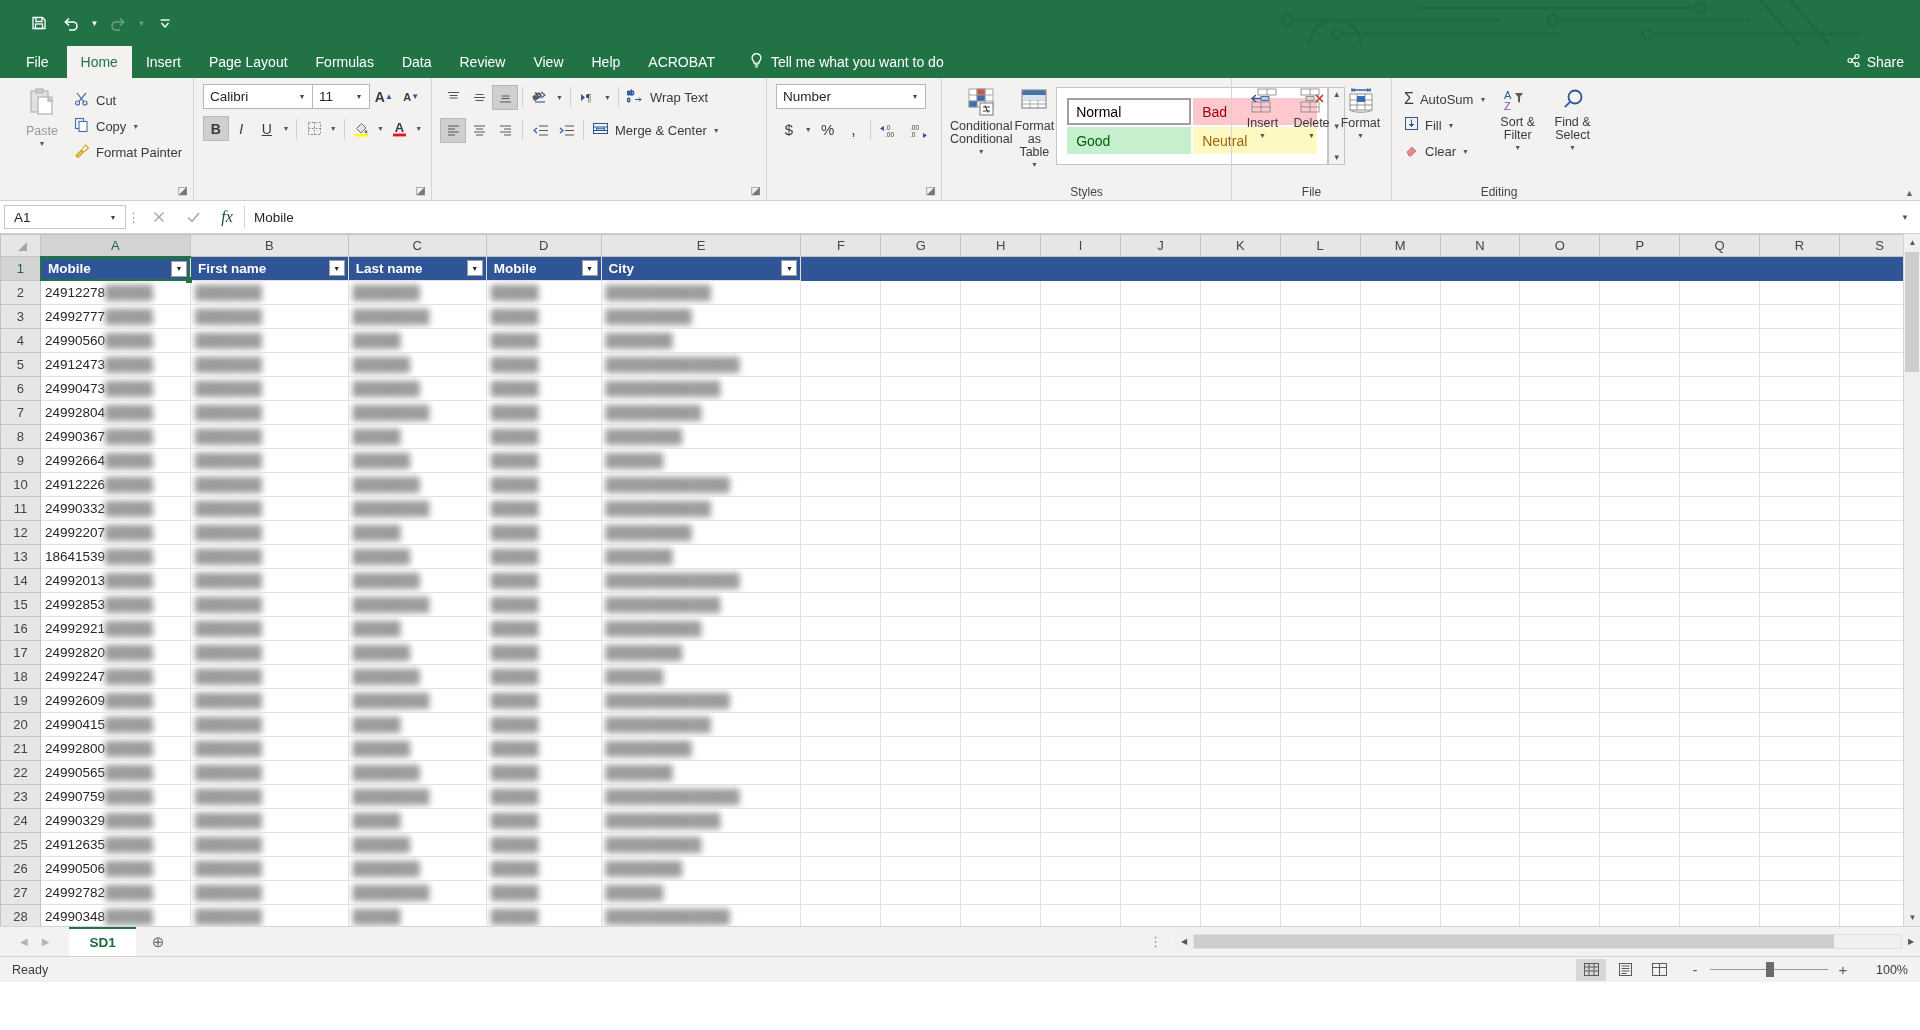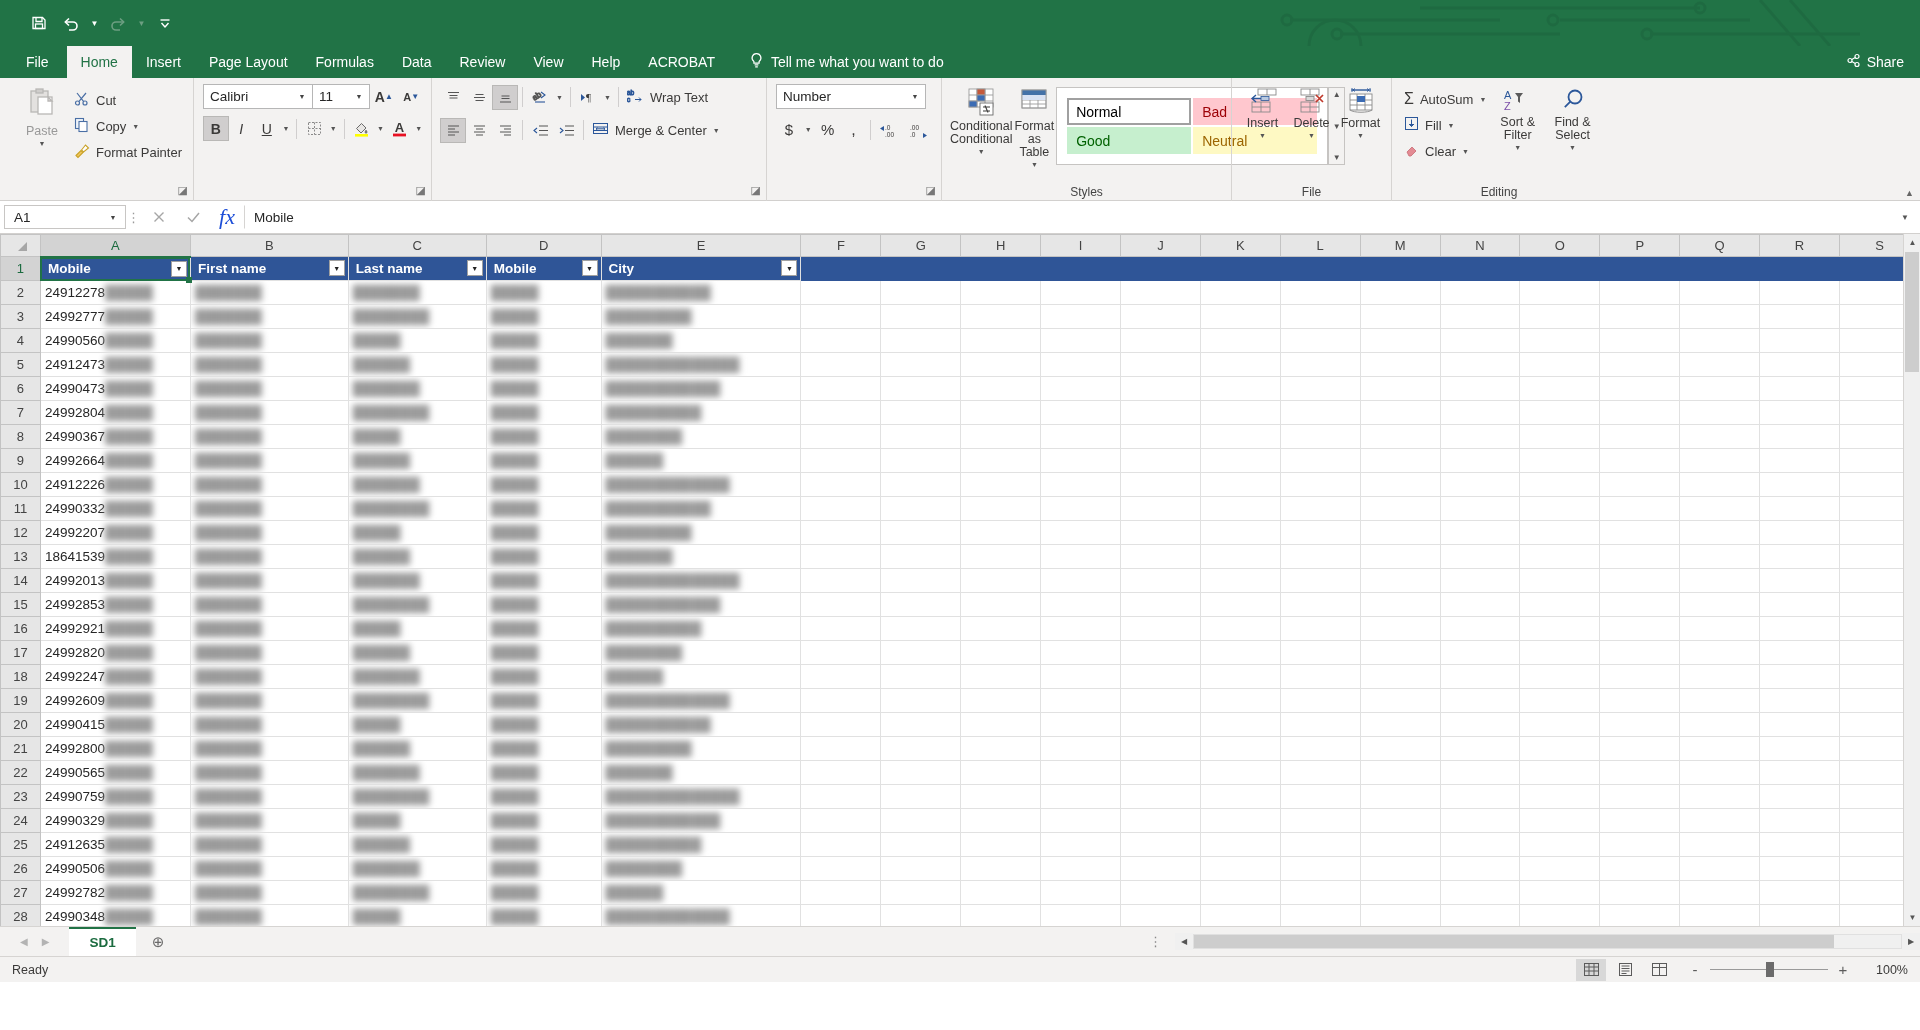--- a/index.html
+++ b/index.html
@@ -636,21 +636,21 @@
       <svg width="14" height="14" viewBox="0 0 14 14" stroke="#a6a6a6" stroke-width="1.4">
           <path d="M2.5 2.5l9 9M11.5 2.5l-9 9"></path>
         </svg>
     </div>
     <div class="fb-ibtn">
       <svg width="15" height="14" viewBox="0 0 15 14" fill="none" stroke="#a6a6a6" stroke-width="1.5">
           <path d="M2 7.5l4 4 7-8.5"></path>
         </svg>
     </div>
     <div class="fb-ibtn">
-        <i style="font-family:'Liberation Serif',serif;font-size:22px;color:#1d4ed8">fx</i>
+        <i style="font-family:'Liberation Serif',serif;font-size:16px;color:#14532d">fx</i>
       </div>
     <div class="fb-input">Mobile</div>
     <div class="fb-expand">▼</div>
   </div>
 
   <div class="gridwrap">
     <table class="grid">
       <thead>
         <tr>
           <th class="colhead" style="width:40px">

